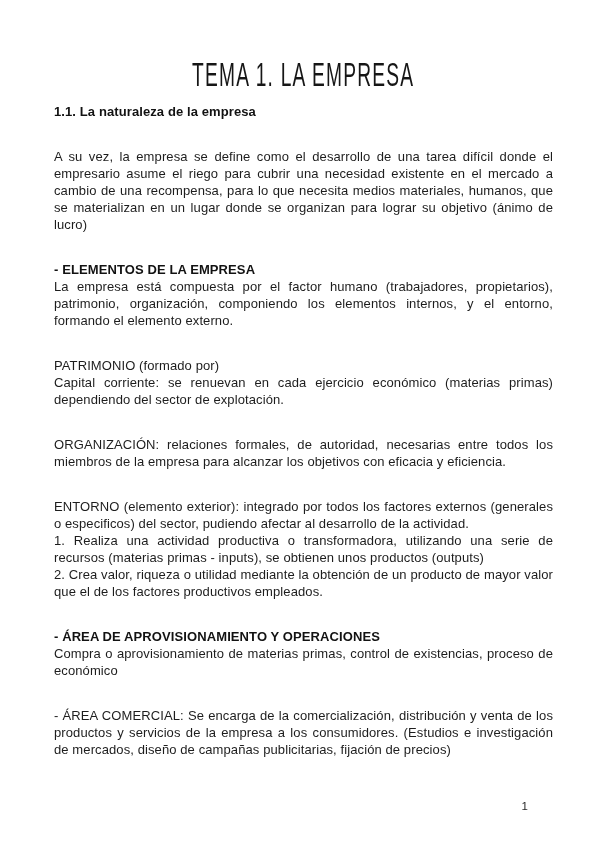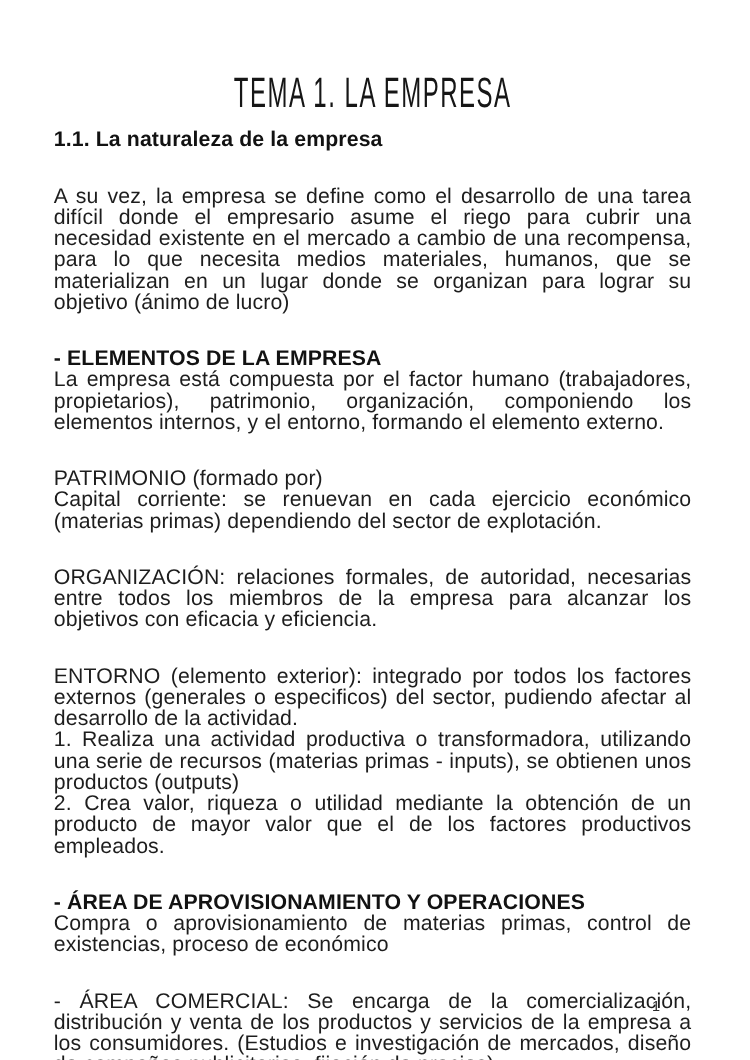--- a/index.html
+++ b/index.html
@@ -7,21 +7,21 @@
     padding: 0;
     background: #ffffff;
   }
   .page {
     position: relative;
     width: 600px;
     height: 848px;
     margin: 0 auto;
     background: #ffffff;
     box-sizing: border-box;
-    padding: 56px 47px 0 43px;
+    padding: 56px 47px 0 54px;
     overflow: hidden;
     font-family: "Liberation Sans", sans-serif;
     color: #1d1d1d;
   }
   .doc-title {
     text-align: center;
     margin: 0 0 11px 0;
     height: 36px;
   }
   .doc-title .title-text {
@@ -31,21 +31,21 @@
     font-weight: 400;
     letter-spacing: 2px;
     color: #161616;
     text-transform: uppercase;
     transform: scale(0.60, 1.06);
     transform-origin: 50% 50%;
     white-space: nowrap;
   }
   .block {
     margin: 0;
-    font-size: 17px;
+    font-size: 13px;
     line-height: 17px;
     letter-spacing: 0.1px;
     color: #1d1d1d;
   }
   .para { text-align: justify; }
   .heading { font-weight: bold; color: #121212; text-align: left; }
   .gap { margin-top: 28px; }
   .page-number {
     position: absolute;
     right: 72px;

